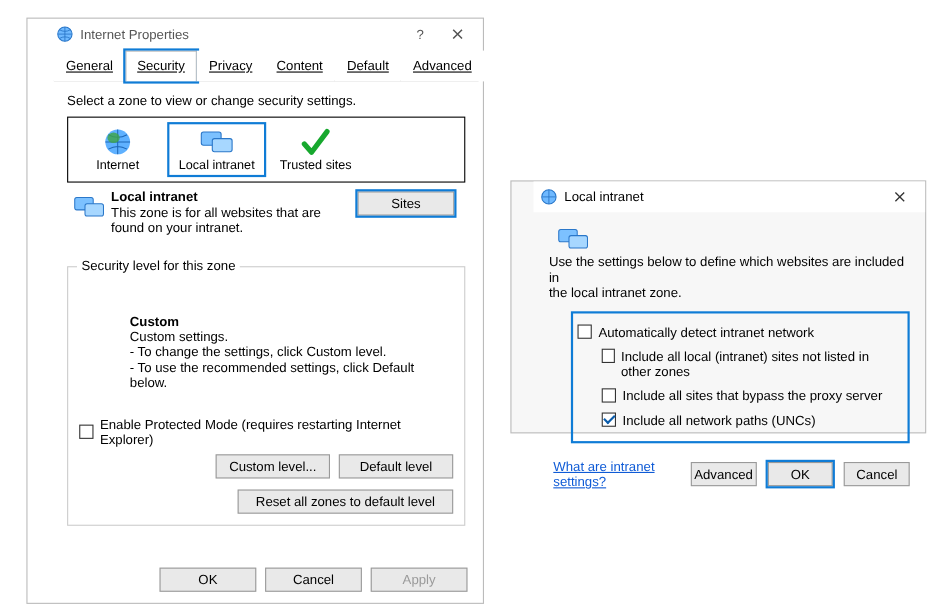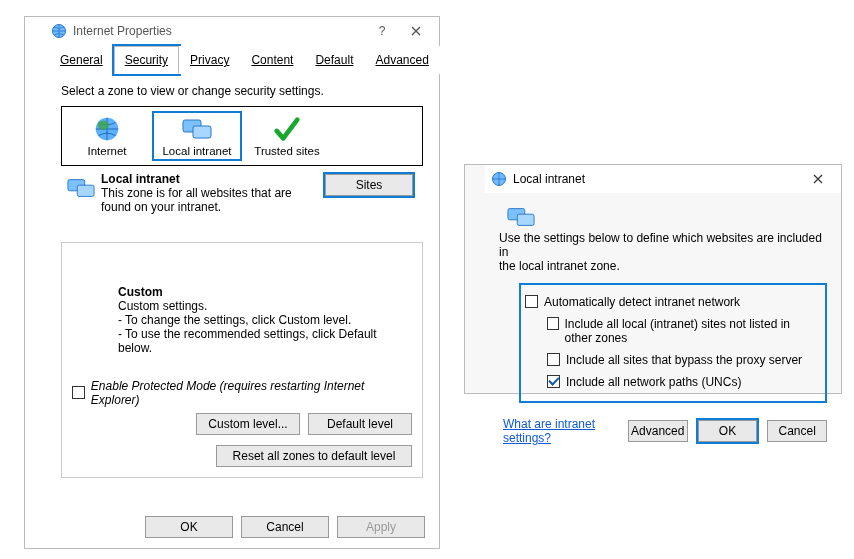--- a/index.html
+++ b/index.html
@@ -122,27 +122,28 @@
           <div class="hdr">Local intranet</div>
           <div>This zone is for all websites that are</div>
           <div>found on your intranet.</div>
         </div>
         <div style="width:98px; padding-top:2px;">
           <div class="btn hl-blue" style="width:88px;"><span>Sites</span></div>
         </div>
       </div>
 
       <div class="grpframe">
+        <span class="grplabel">Security level for this zone</span>
         <div class="customblock">
           <div style="font-weight:700; margin-top:28px;">Custom</div>
           <div>Custom settings.</div>
           <div>- To change the settings, click Custom level.</div>
           <div>- To use the recommended settings, click Default below.</div>
         </div>
-        <div style="margin-top:24px; display:flex; align-items:center;font-style:italic;">
+        <div style="margin-top:24px; display:flex; align-items:center;">
           <span class="check"></span>
           <span>Enable Protected Mode (requires restarting Internet Explorer)</span>
         </div>
         <div style="display:flex; justify-content:flex-end; gap:8px; margin-top:6px;">
           <div class="btn" style="width:104px;"><span>Custom level...</span></div>
           <div class="btn" style="width:104px;"><span>Default level</span></div>
         </div>
         <div style="display:flex; justify-content:flex-end; margin-top:10px;">
           <div class="btn" style="width:196px;"><span>Reset all zones to default level</span></div>
         </div>

